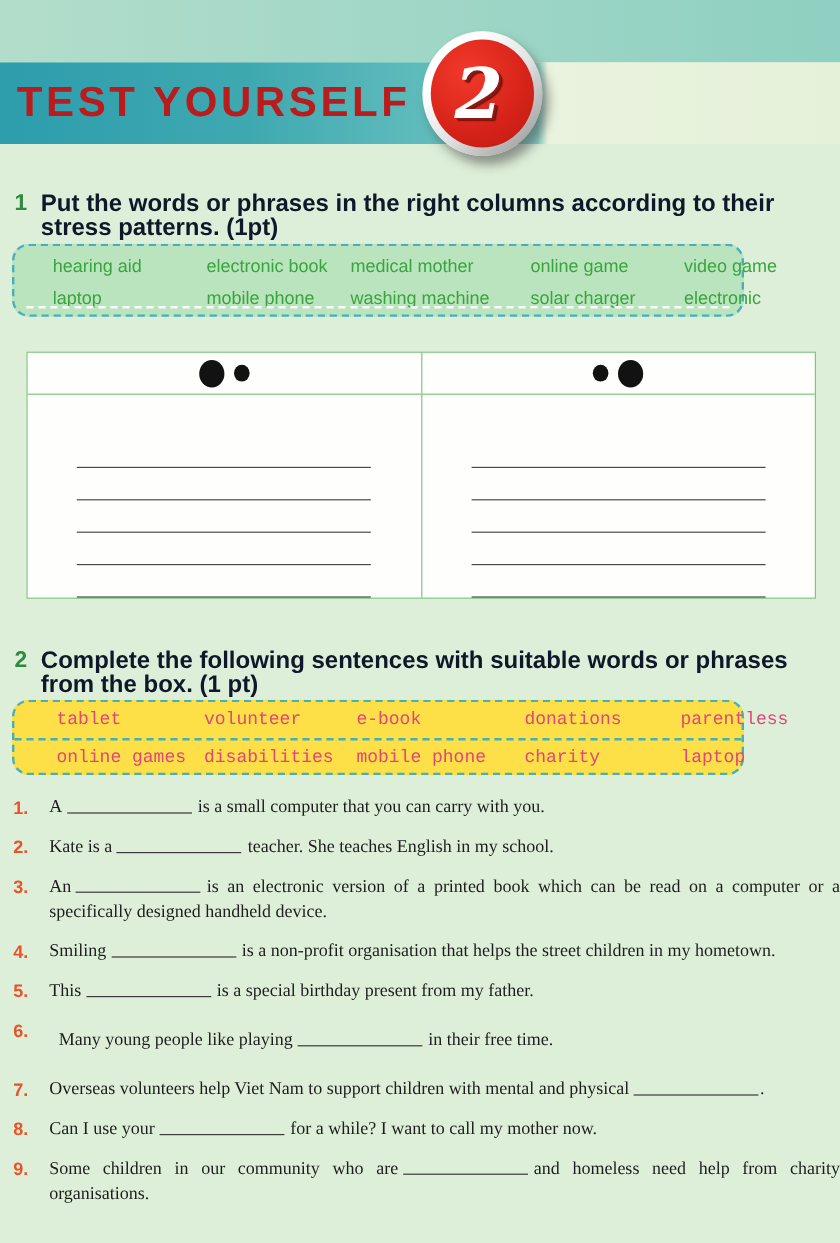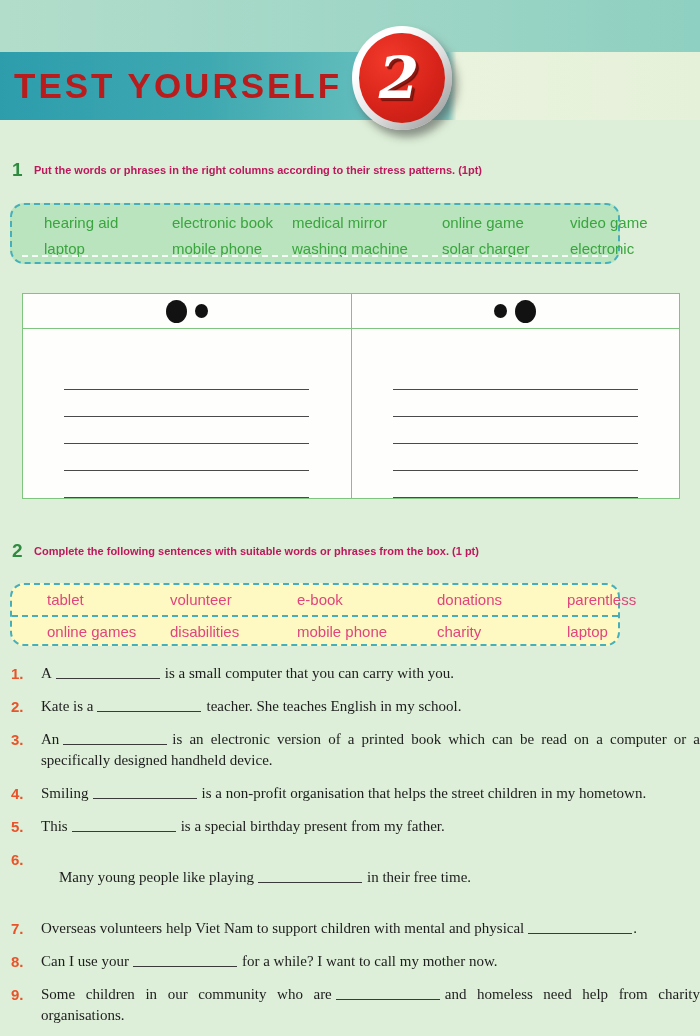--- a/index.html
+++ b/index.html
@@ -23,25 +23,25 @@
     display:flex;align-items:center;justify-content:center;}
   .badge-red{width:86px;height:90px;border-radius:50%;
     background:radial-gradient(circle at 35% 30%,#f23a2b 0%,#d8241a 55%,#bd1a12 100%);
     display:flex;align-items:center;justify-content:center;}
   .badge-num{font-family:"DejaVu Serif","Liberation Serif",serif;
     font-size:58px;font-weight:700;font-style:italic;color:#ffffff;line-height:1;
     text-shadow:2px 2px 0 #8c1911,3px 3px 1px #6e120c;padding-right:6px;}
   
   .q-head{position:absolute;left:12px;right:8px;display:flex;align-items:flex-start;}
   .q-num{flex:0 0 22px;font-size:19px;font-weight:700;color:#2e8b40;line-height:20px;}
-  .q-prompt{flex:1;font-size:11px;font-weight:700;color:#be185d;line-height:20px;}
+  .q-prompt{flex:1;font-size:20px;font-weight:700;color:#0f172a;line-height:20px;}
   
   .wordbox{position:absolute;left:10px;width:610px;border:2px dashed #45b0bc;border-radius:14px;box-sizing:border-box;}
   .wordbox.green{top:203px;height:61px;background:#b9e4bd;}
-  .wordbox.white{top:583px;height:63px;background:#fef9c3;}
+  .wordbox.white{top:583px;height:63px;background:#fde047;font-family:Liberation Mono, monospace;}
   .wb-row{display:grid;align-items:center;}
   .green .wb-row{grid-template-columns:128px 120px 150px 128px auto;padding-left:32px;height:26px;}
   .green .wb-row.first{margin-top:4px;}
   .white .wb-row{grid-template-columns:123px 127px 140px 130px auto;padding-left:35px;height:29px;}
   .wb-word{font-size:15px;white-space:nowrap;}
   .green .wb-word{color:#3aa53f;}
   .white .wb-word{color:#e0457b;}
   .wb-white-dash{position:absolute;left:10px;right:10px;bottom:5px;border-top:2px dashed rgba(255,255,255,.9);}
   .wb-divider{position:absolute;left:0;right:0;top:30px;border-top:2px dashed #45b0bc;}
   
@@ -80,21 +80,21 @@
 
 <div class="q-head heads-q1">
   <span class="q-num">1</span>
   <span class="q-prompt">Put the words or phrases in the right columns according to their stress patterns. (1pt)</span>
 </div>
 
 <div class="wordbox green">
   <div class="wb-row first">
     <span class="wb-word">hearing aid</span>
     <span class="wb-word">electronic book</span>
-    <span class="wb-word">medical mirror</span>
+    <span class="wb-word">medical mother</span>
     <span class="wb-word">online game</span>
     <span class="wb-word">video game</span>
   </div>
   <div class="wb-row">
     <span class="wb-word">laptop</span>
     <span class="wb-word">mobile phone</span>
     <span class="wb-word">washing machine</span>
     <span class="wb-word">solar charger</span>
     <span class="wb-word">electronic</span>
   </div>
@@ -169,21 +169,21 @@
   <div class="sentence">
     <span class="s-num">4.</span>
     <p class="s-text" style="margin:0;"><span>Smiling</span><span class="blank"></span><span>is a non-profit organisation that helps the street children in my hometown.</span></p>
   </div>
   <div class="sentence">
     <span class="s-num">5.</span>
     <p class="s-text" style="margin:0;"><span>This</span><span class="blank"></span><span>is a special birthday present from my father.</span></p>
   </div>
   <div class="sentence">
     <span class="s-num">6.</span>
-    <p class="s-text" style="margin:18px;"><span>Many young people like playing</span><span class="blank"></span><span>in their free time.</span></p>
+    <p class="s-text" style="margin:8px;"><span>Many young people like playing</span><span class="blank"></span><span>in their free time.</span></p>
   </div>
   <div class="sentence">
     <span class="s-num">7.</span>
     <p class="s-text" style="margin:0;"><span>Overseas volunteers help Viet Nam to support children with mental and physical</span><span class="blank" style="margin-right:1px;"></span><span>.</span></p>
   </div>
   <div class="sentence">
     <span class="s-num">8.</span>
     <p class="s-text" style="margin:0;"><span>Can I use your</span><span class="blank"></span><span>for a while?  I want to call my mother now.</span></p>
   </div>
   <div class="sentence">

